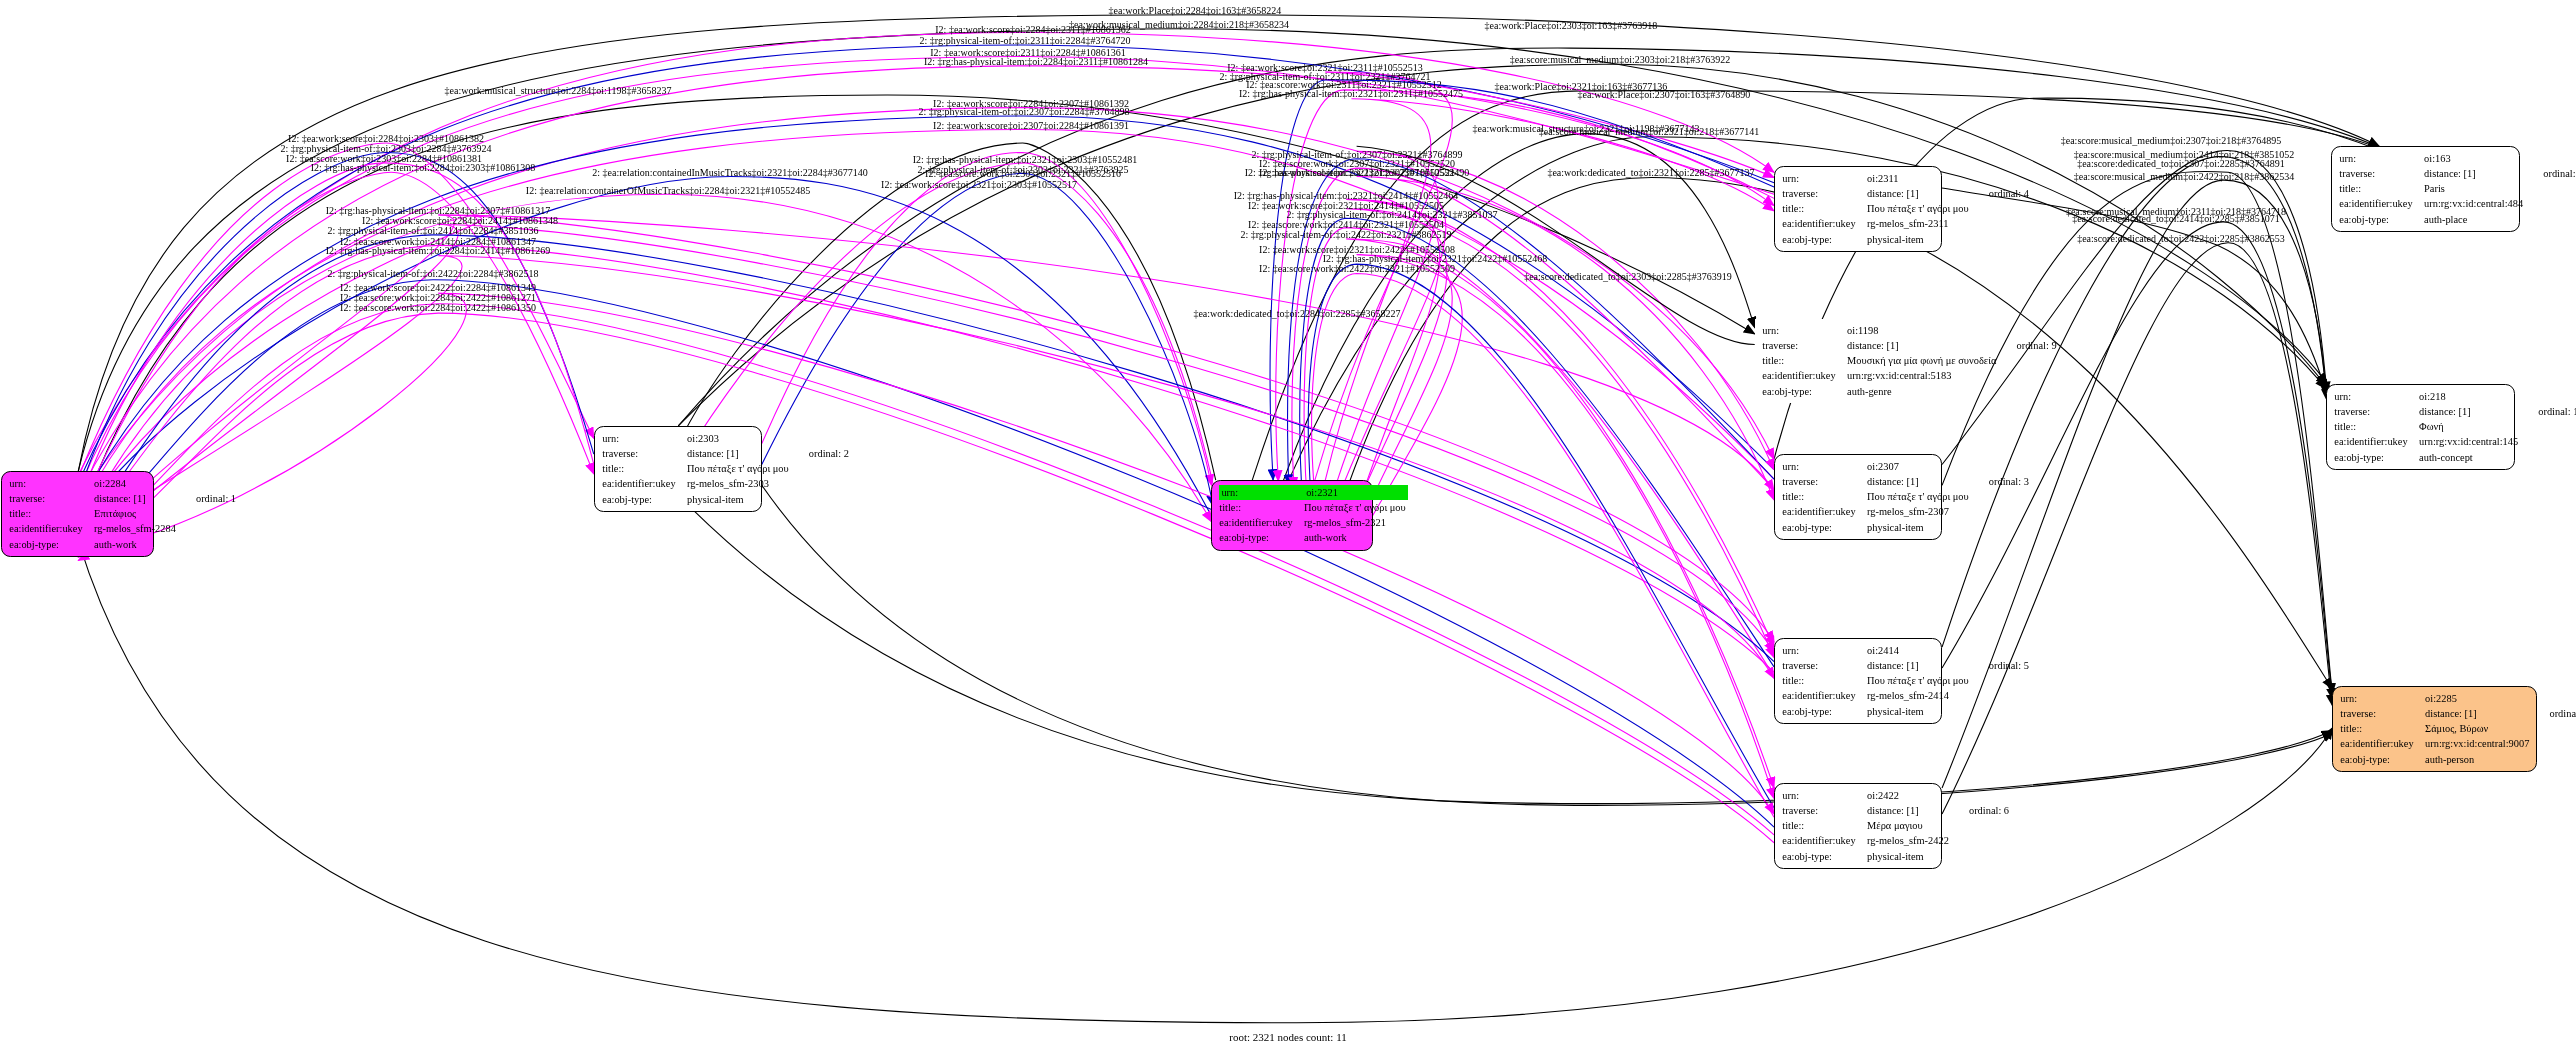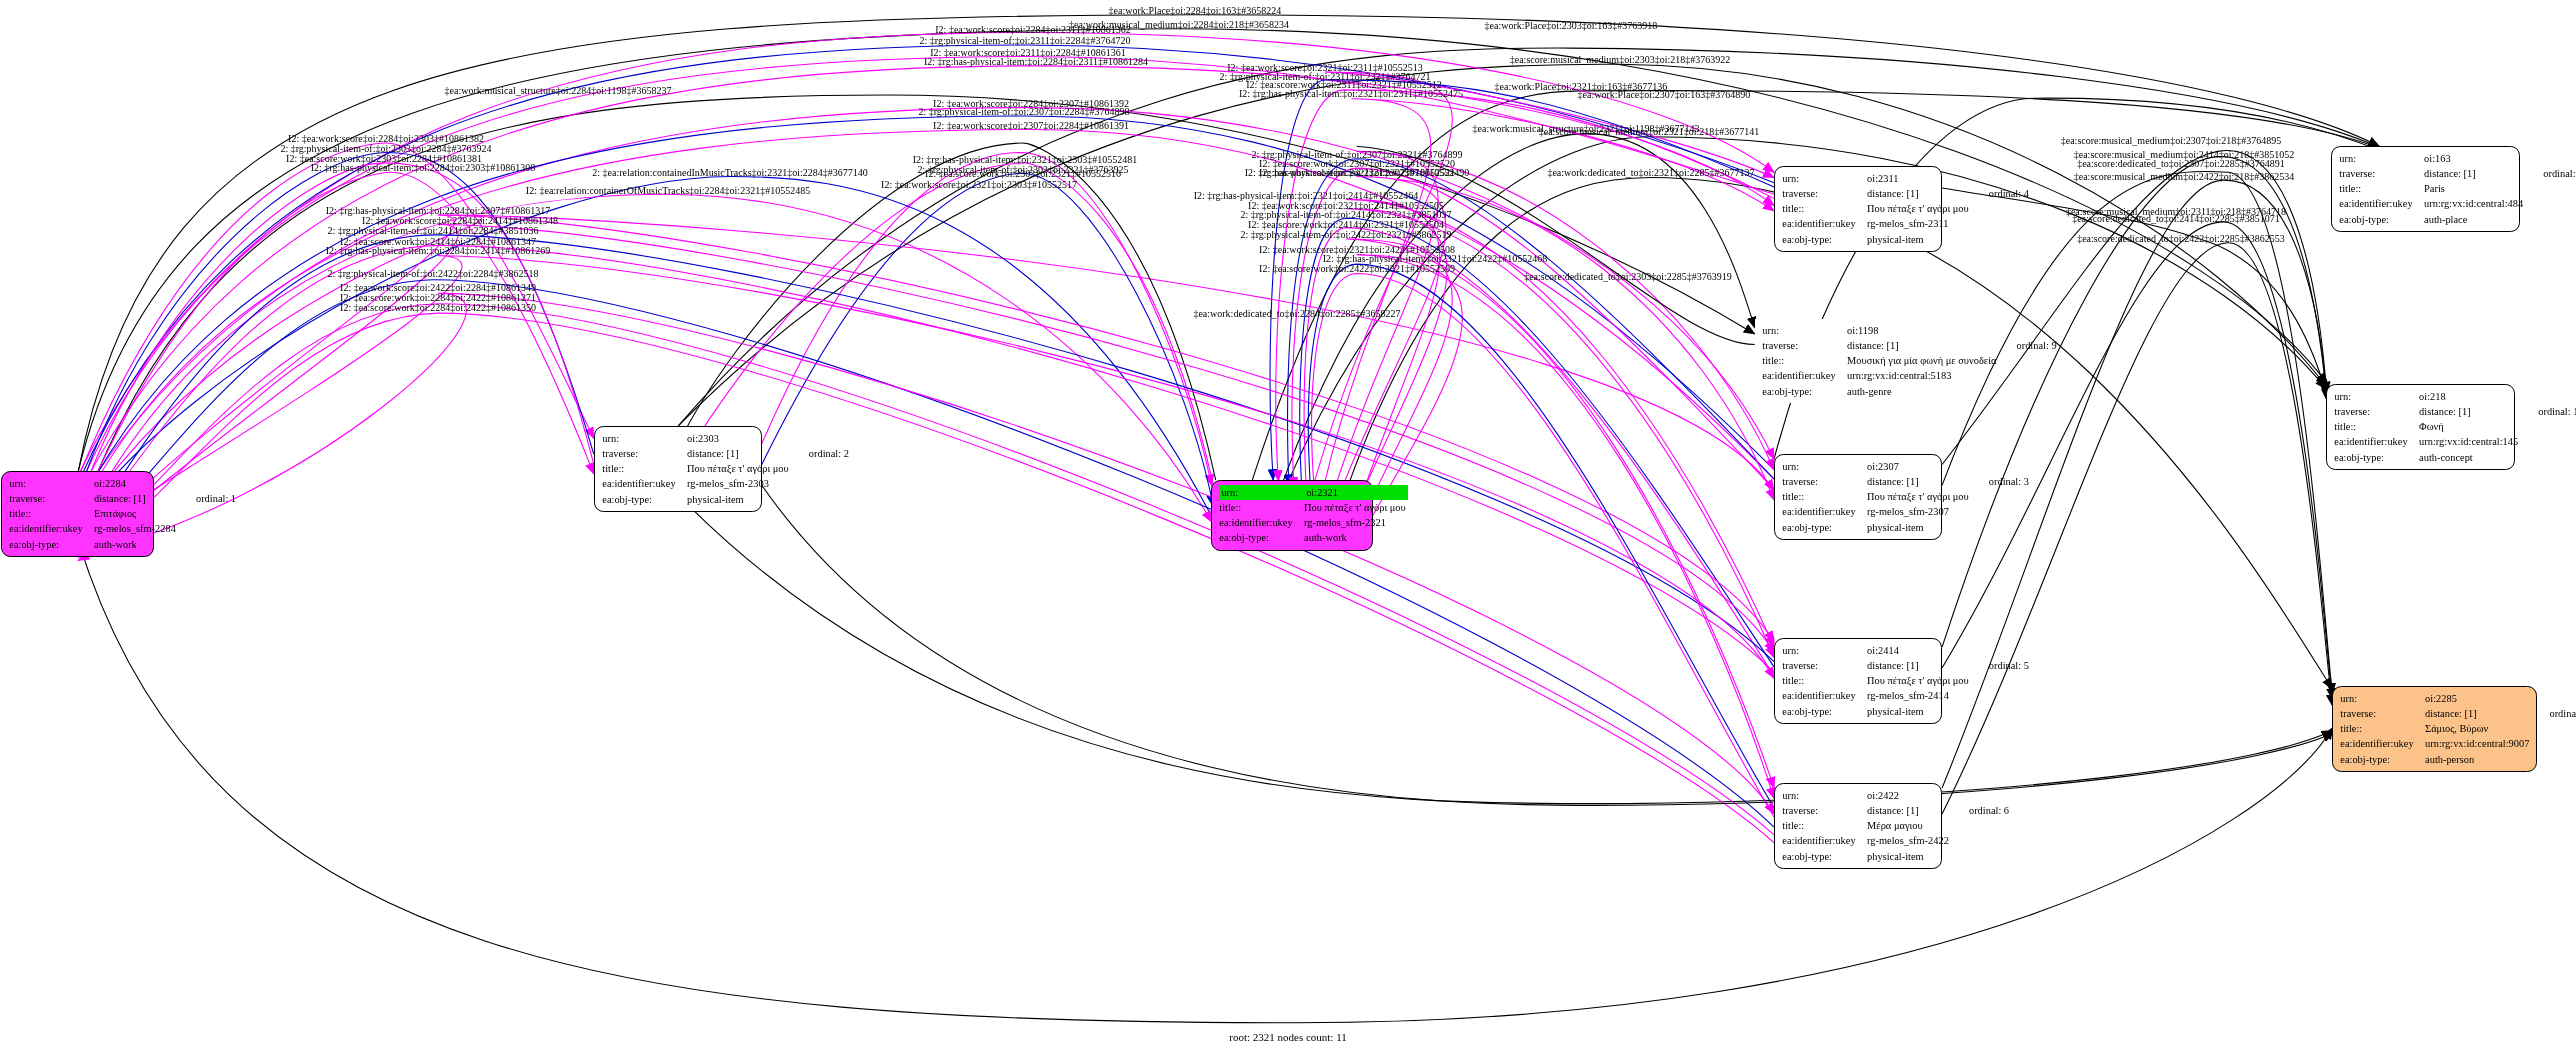--- a/index.html
+++ b/index.html
@@ -532,23 +532,23 @@
       <div class="elabel" style="left: 2184px; top: 154px;">‡ea:score:musical_medium‡oi:2414‡oi:218‡#3851052</div>
       <div class="elabel" style="left: 391px; top: 167px; margin-left: 32px;">I2: ‡rg:has-physical-item:‡oi:2284‡oi:2303‡#10861308</div>
       <div class="elabel" style="left: 1023px; top: 169px;">2: ‡rg:physical-item-of:‡oi:2303‡oi:2321‡#3763925</div>
       <div class="elabel" style="left: 1357px; top: 163px;">I2: ‡ea:score:work‡oi:2307‡oi:2321‡#10552520</div>
       <div class="elabel" style="left: 2181px; top: 163px;">‡ea:score:dedicated_to‡oi:2307‡oi:2285‡#3764891</div>
       <div class="elabel" style="left: 730px; top: 172px;">2: ‡ea:relation:containedInMusicTracks‡oi:2321‡oi:2284‡#3677140</div>
       <div class="elabel" style="left: 1357px; top: 172px;">I2: ‡rg:has-physical-item:‡oi:2321‡oi:2307‡#10552490</div>
       <div class="elabel" style="left: 1651px; top: 172px;">‡ea:work:dedicated_to‡oi:2321‡oi:2285‡#3677137</div>
       <div class="elabel" style="left: 2184px; top: 176px;">‡ea:score:musical_medium‡oi:2422‡oi:218‡#3862534</div>
       <div class="elabel" style="left: 668px; top: 190px;">I2: ‡ea:relation:containerOfMusicTracks‡oi:2284‡oi:2321‡#10552485</div>
-      <div class="elabel" style="left: 1306px; top: 195px; text-align: center;">I2: ‡rg:has-physical-item:‡oi:2321‡oi:2414‡#10552464</div>
+      <div class="elabel" style="left: 1346px; top: 195px; text-align: center;">I2: ‡rg:has-physical-item:‡oi:2321‡oi:2414‡#10552464</div>
       <div class="elabel" style="left: 1346px; top: 205px;">I2: ‡ea:work:score‡oi:2321‡oi:2414‡#10552505</div>
-      <div class="elabel" style="left: 1346px; top: 214px;">2: ‡rg:physical-item-of:‡oi:2414‡oi:2321‡#3851037</div>
+      <div class="elabel" style="left: 1392px; top: 214px;">2: ‡rg:physical-item-of:‡oi:2414‡oi:2321‡#3851037</div>
       <div class="elabel" style="left: 438px; top: 210px;">I2: ‡rg:has-physical-item:‡oi:2284‡oi:2307‡#10861317</div>
       <div class="elabel" style="left: 1346px; top: 224px;">I2: ‡ea:score:work‡oi:2414‡oi:2321‡#10552504</div>
       <div class="elabel" style="left: 2176px; top: 218px;">‡ea:score:dedicated_to‡oi:2414‡oi:2285‡#3851071</div>
       <div class="elabel" style="left: 460px; top: 220px;">I2: ‡ea:work:score‡oi:2284‡oi:2414‡#10861348</div>
       <div class="elabel" style="left: 433px; top: 230px;">2: ‡rg:physical-item-of:‡oi:2414‡oi:2284‡#3851036</div>
       <div class="elabel" style="left: 1346px; top: 234px;">2: ‡rg:physical-item-of:‡oi:2422‡oi:2321‡#3862519</div>
       <div class="elabel" style="left: 438px; top: 241px;">I2: ‡ea:score:work‡oi:2414‡oi:2284‡#10861347</div>
       <div class="elabel" style="left: 2181px; top: 238px;">‡ea:score:dedicated_to‡oi:2422‡oi:2285‡#3862553</div>
       <div class="elabel" style="left: 438px; top: 250px;">I2: ‡rg:has-physical-item:‡oi:2284‡oi:2414‡#10861269</div>
       <div class="elabel" style="left: 1357px; top: 249px;">I2: ‡ea:work:score‡oi:2321‡oi:2422‡#10552508</div>

